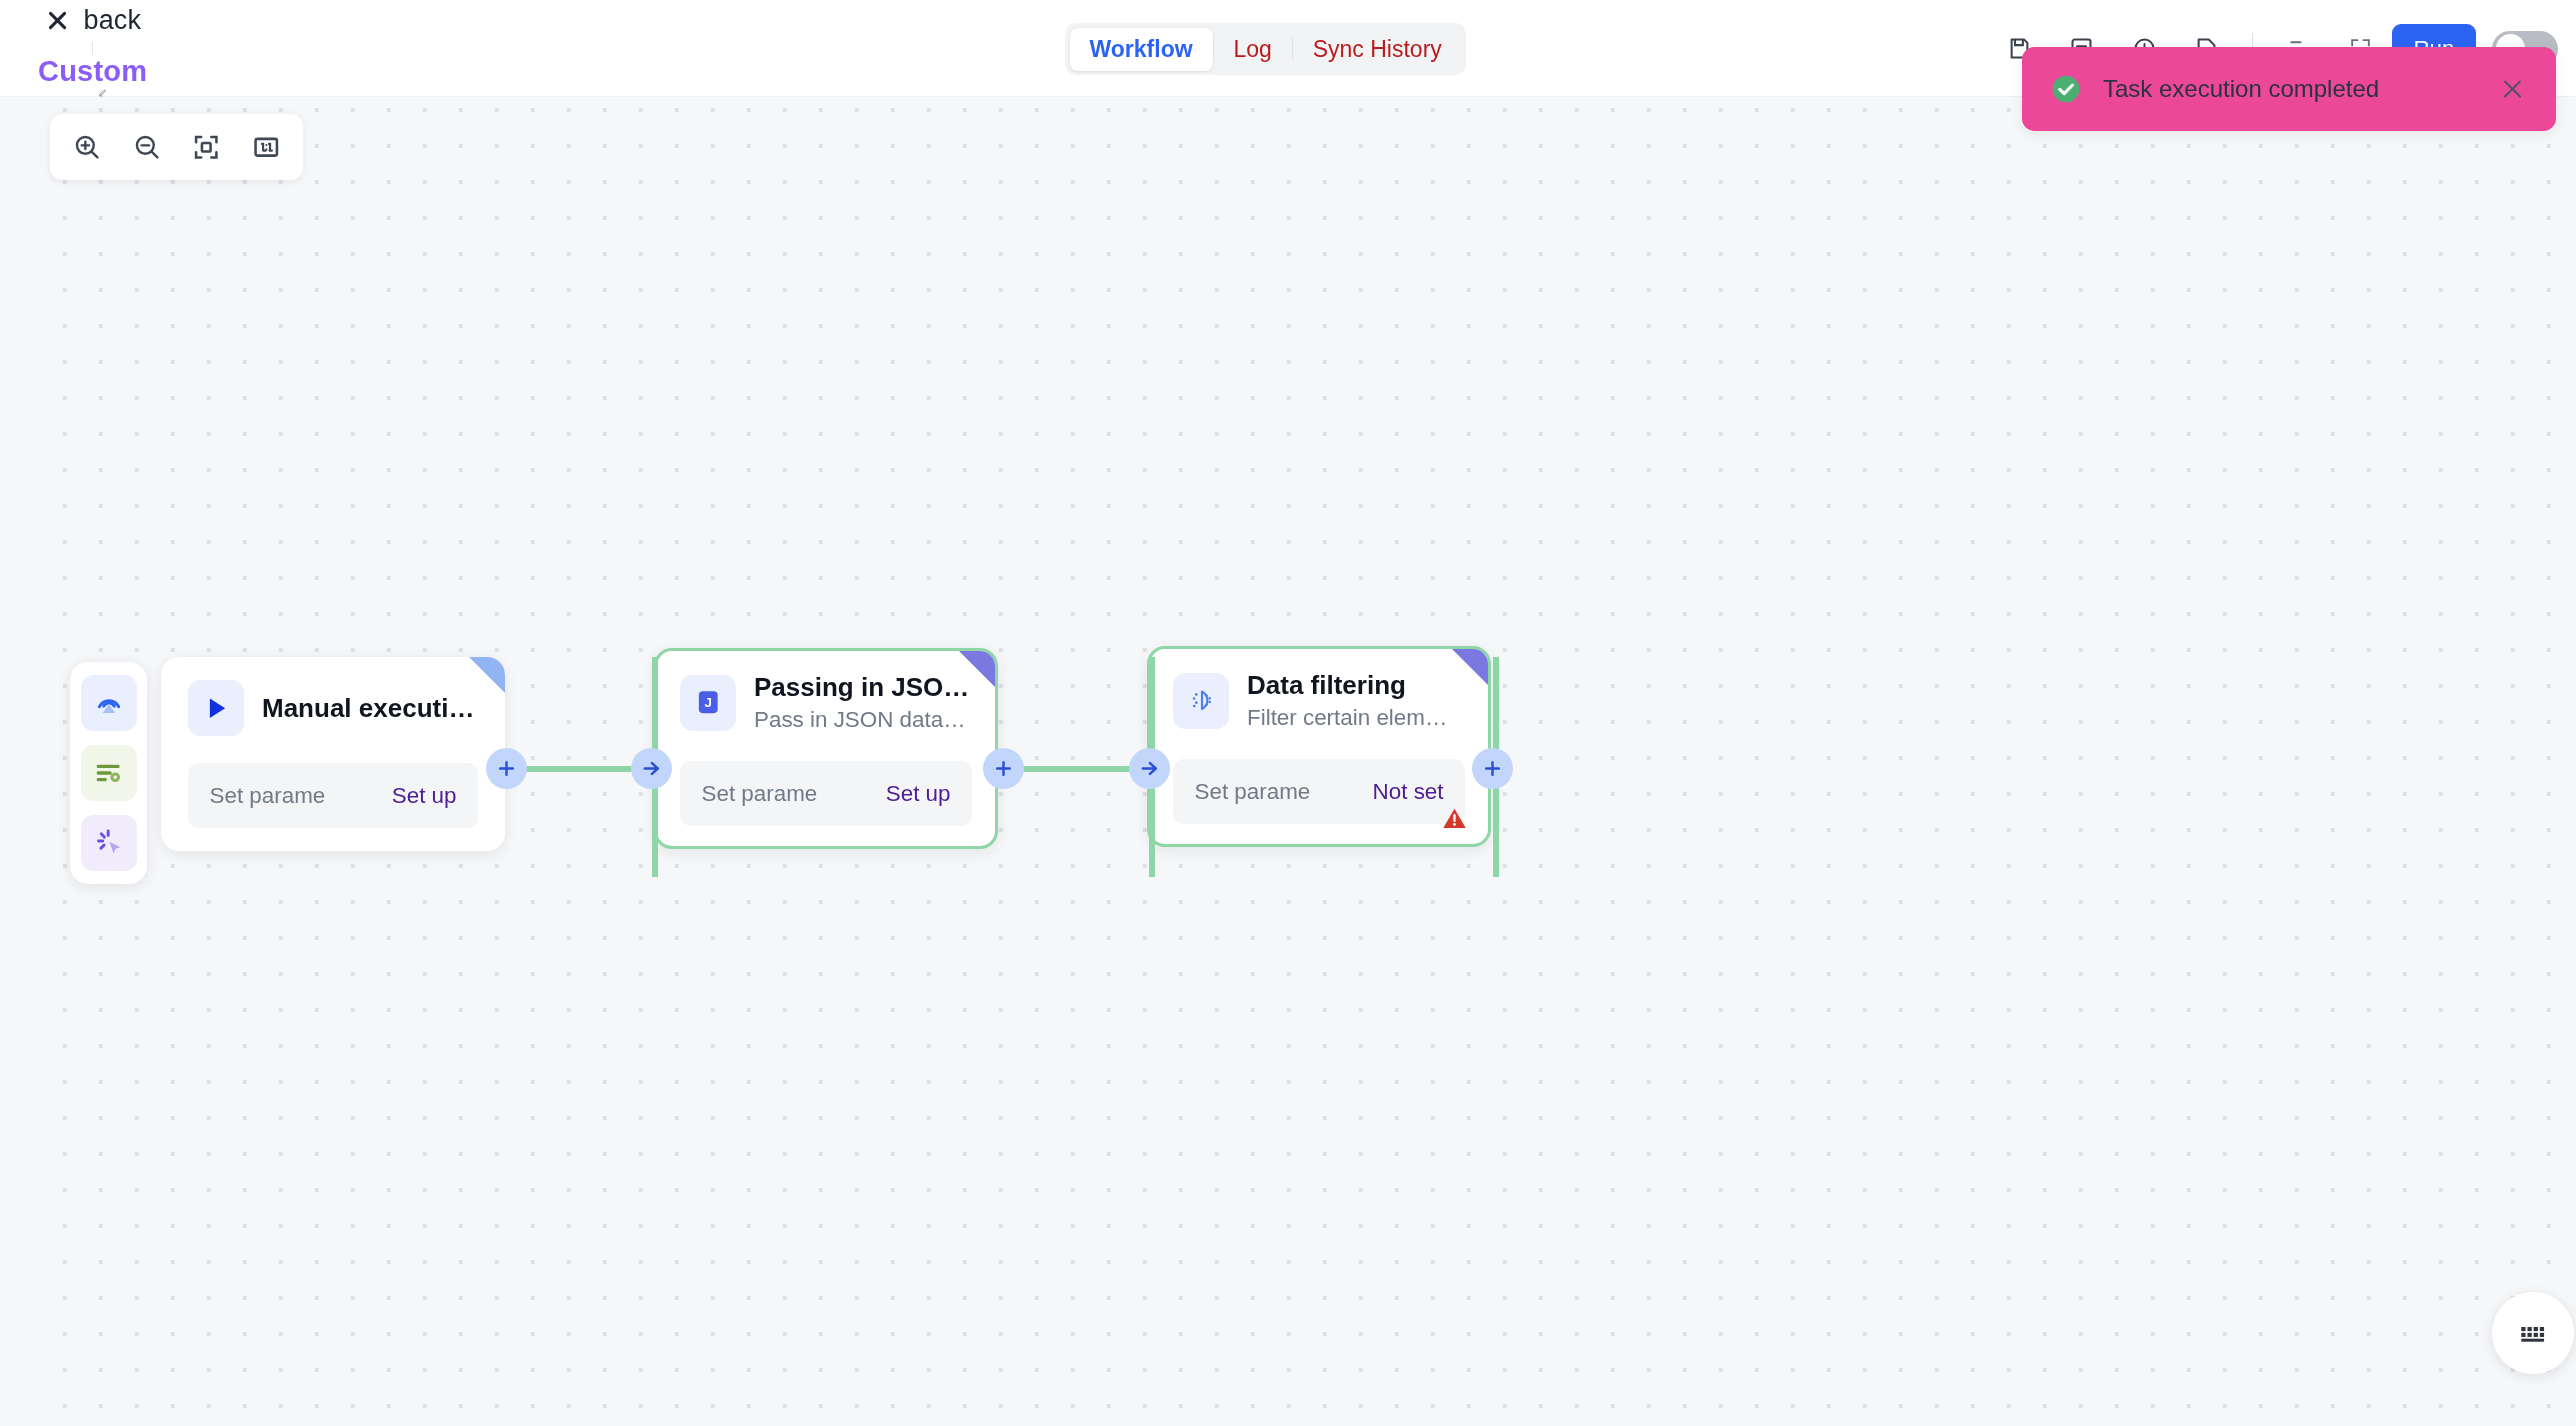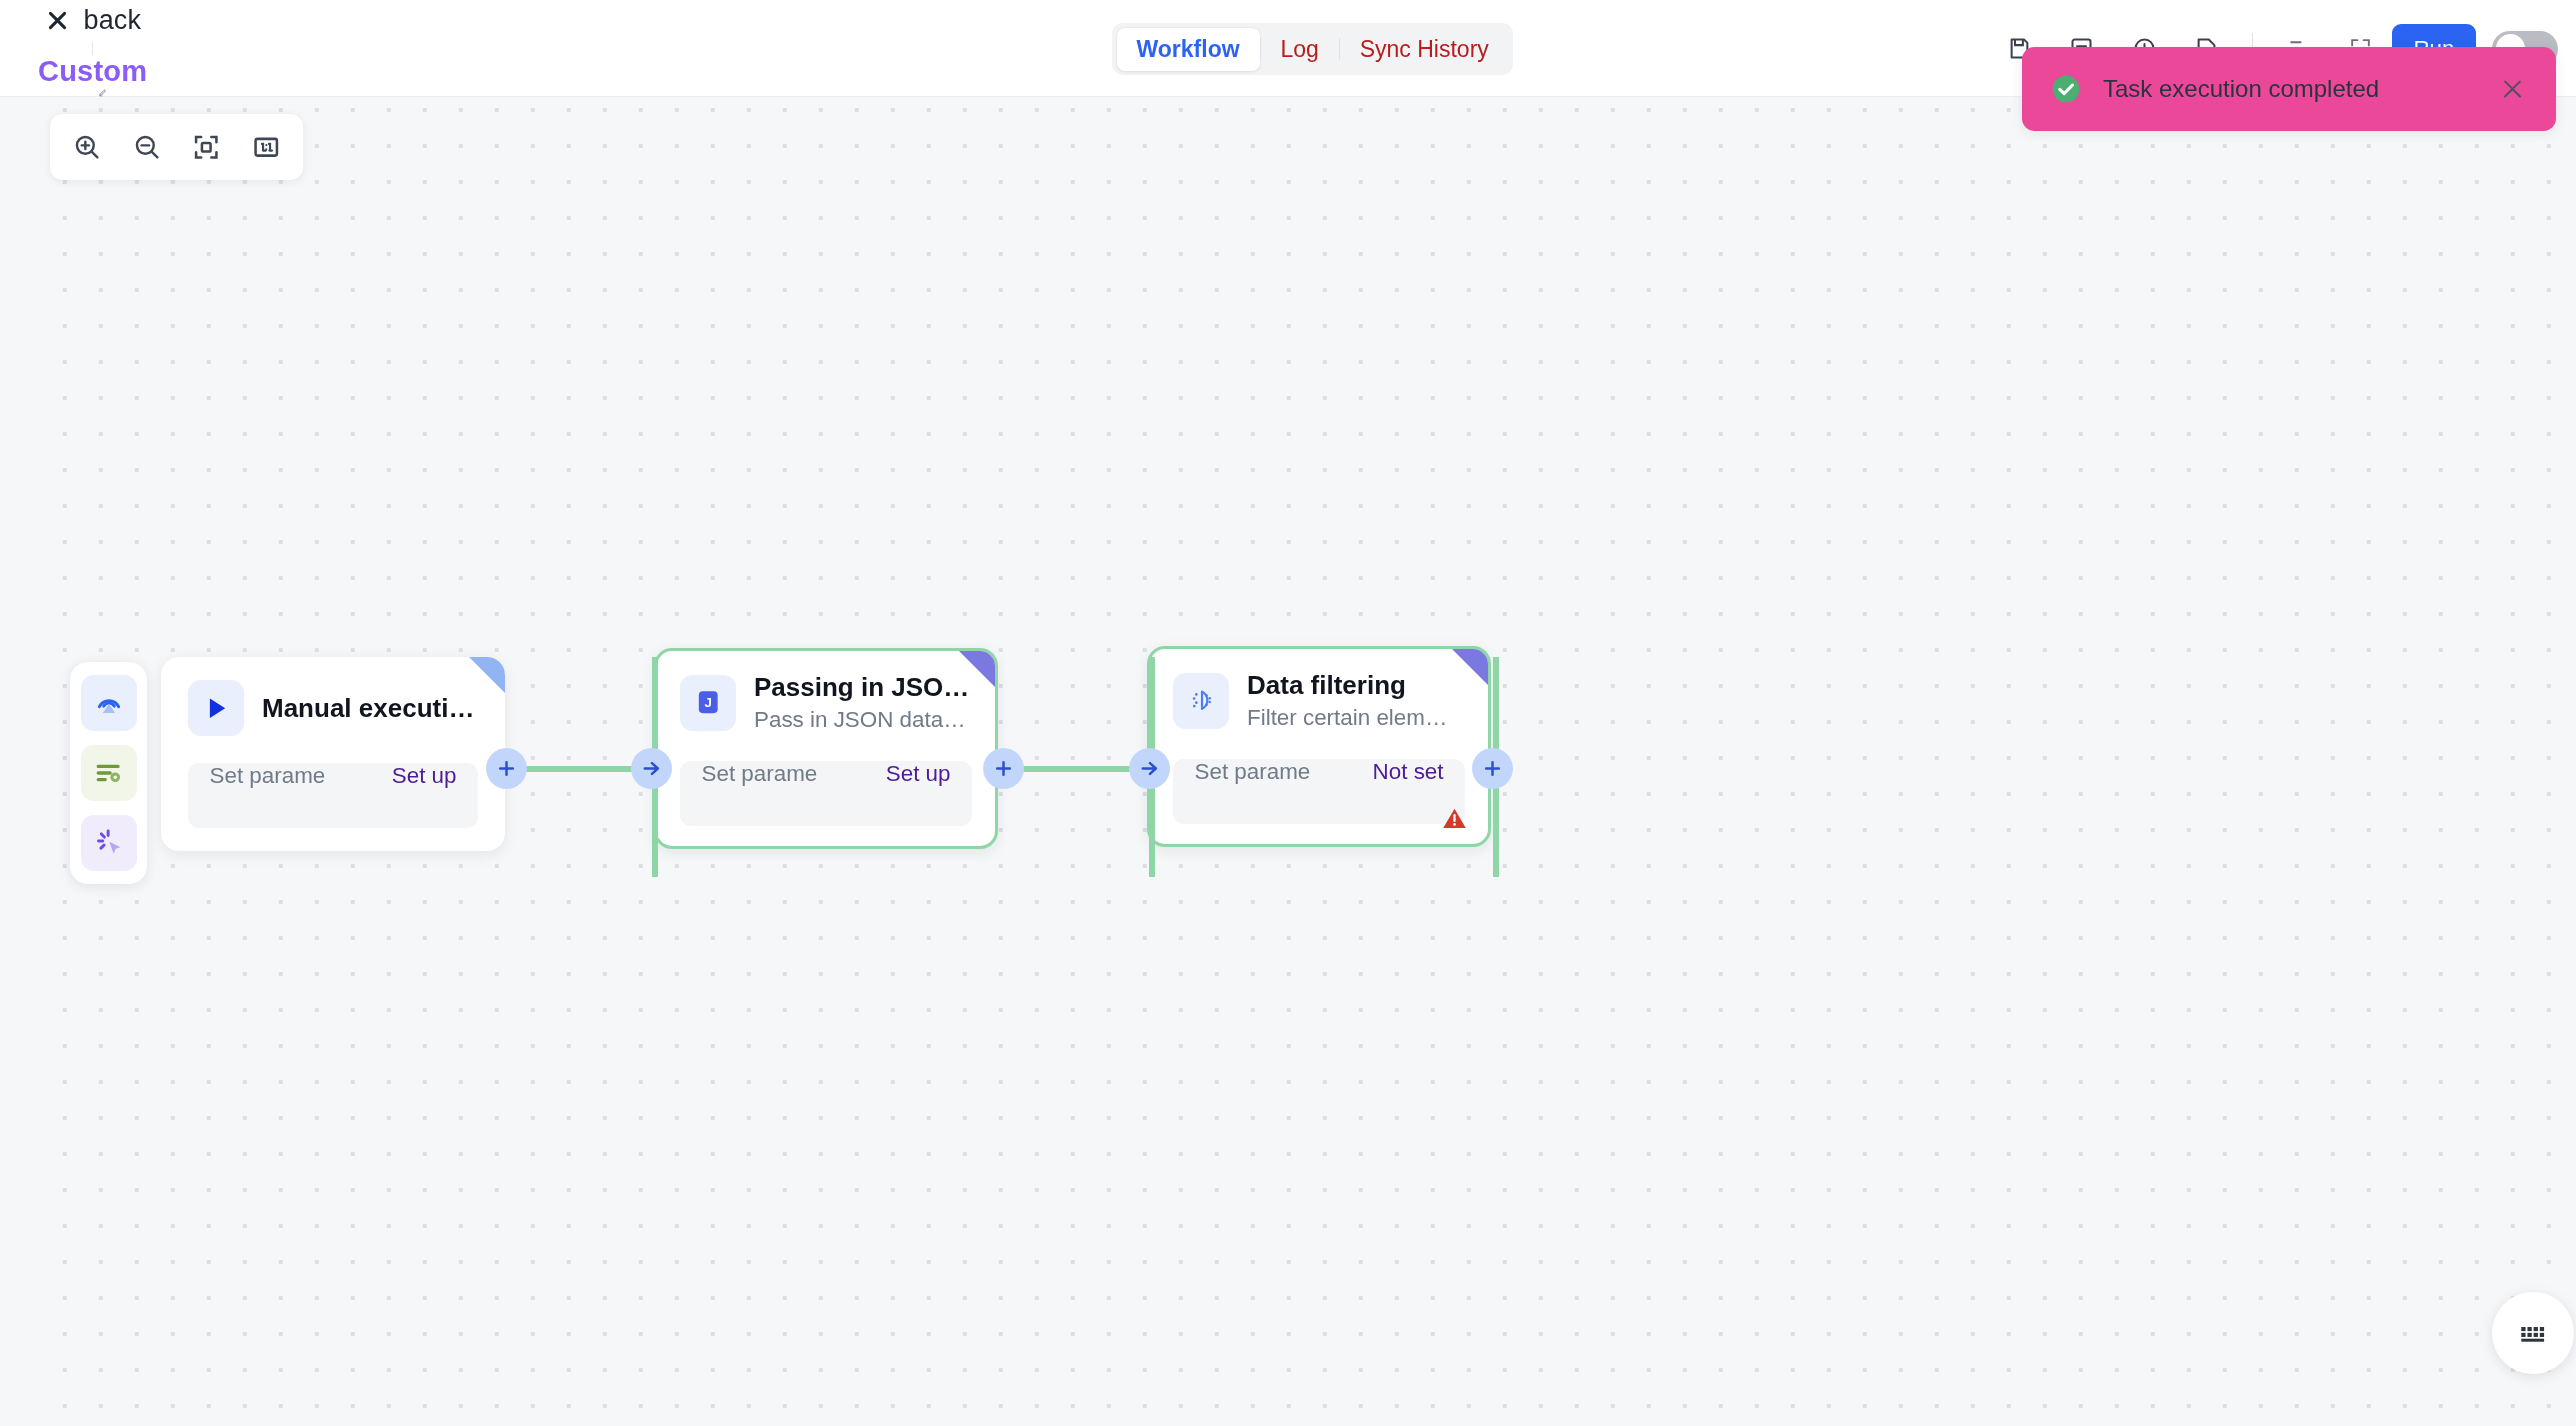--- a/index.html
+++ b/index.html
@@ -28,21 +28,21 @@
   }
   .close-x::before { transform: rotate(45deg); }
   .close-x::after  { transform: rotate(-45deg); }
   .back-label { font-size: 27px; color: #1f2633; letter-spacing: 0.1px; }
   .hdr-div { width: 0.9px; height: 39px; background: #e3e6eb; margin: 0 32px; }
   .wf-title { font-size: 29px; font-weight: 700; color: #8b5cf6; letter-spacing: 0.2px; }
   .edit-pen { margin-left: 20px; width: 25px; height: 25px; cursor: pointer; display:block; }
 
   
   .tabs {
-    position: absolute; left: 1112px; top: 23px;
+    position: absolute; left: 1065px; top: 23px;
     height: 52px; background: #f2f3f5; border-radius: 10.8px;
     display: flex; align-items: center; padding: 4.5px; gap: 0;
   }
   .tab {
     font-size: 23px; color: #b91c1c; padding: 0 20px; height: 43px;
     display: flex; align-items: center; border-radius: 8px; cursor: pointer; white-space: nowrap;
   }
   .tab.active { background: #ffffff; color: #2b63f3; font-weight: 600; box-shadow: 0 0.9px 2.7px rgba(16,21,31,.10); }
   .tab-sep { width: 0.9px; height: 21.5px; background: #dfe2e7; }
 
@@ -101,21 +101,21 @@
   .node-corner { position: absolute; right: 0; top: 0; width: 0; height: 0; }
   .corner-blue  { border-top: 36px solid #93b4f2; border-left: 36px solid transparent; }
   .corner-violet{ border-top: 36px solid #7b79e0; border-left: 36px solid transparent; }
   .node-head { display: flex; align-items: center; gap: 18px; }
   .node-ico { width: 56px; height: 56px; border-radius: 12.5px; background: #e9effd; display:flex; align-items:center; justify-content:center; flex: 0 0 auto; }
   .node-texts { min-width: 0; }
   .node-title { font-size: 26px; font-weight: 700; color: #10151f; white-space: nowrap; overflow: hidden; text-overflow: ellipsis; line-height: 1.25; }
   .node-sub { font-size: 22.4px; color: #707a88; white-space: nowrap; overflow: hidden; text-overflow: ellipsis; line-height: 1.3; margin-top: 1.8px; }
   .node-row {
     margin-top: 27px; background: #f4f5f7; border-radius: 10.8px;
-    height: 65px; display: flex; align-items: flex-start; justify-content: space-between;
+    height: 65px; display: flex; align-items: center; justify-content: space-between;
     padding: 0 21.5px; cursor: pointer;
   }
   .nr-label { font-size: 22.4px; color: #707a88; }
   .nr-value { font-size: 22.4px; color: #4c1d95; }
   .node-warn { position: absolute; right: 20px; bottom: 12.5px; width: 27px; height: 27px; }
 
   
   .handle {
     position: absolute; width: 41px; height: 41px; border-radius: 50%;
     background: #c2d6fb; display: flex; align-items: center; justify-content: center;

